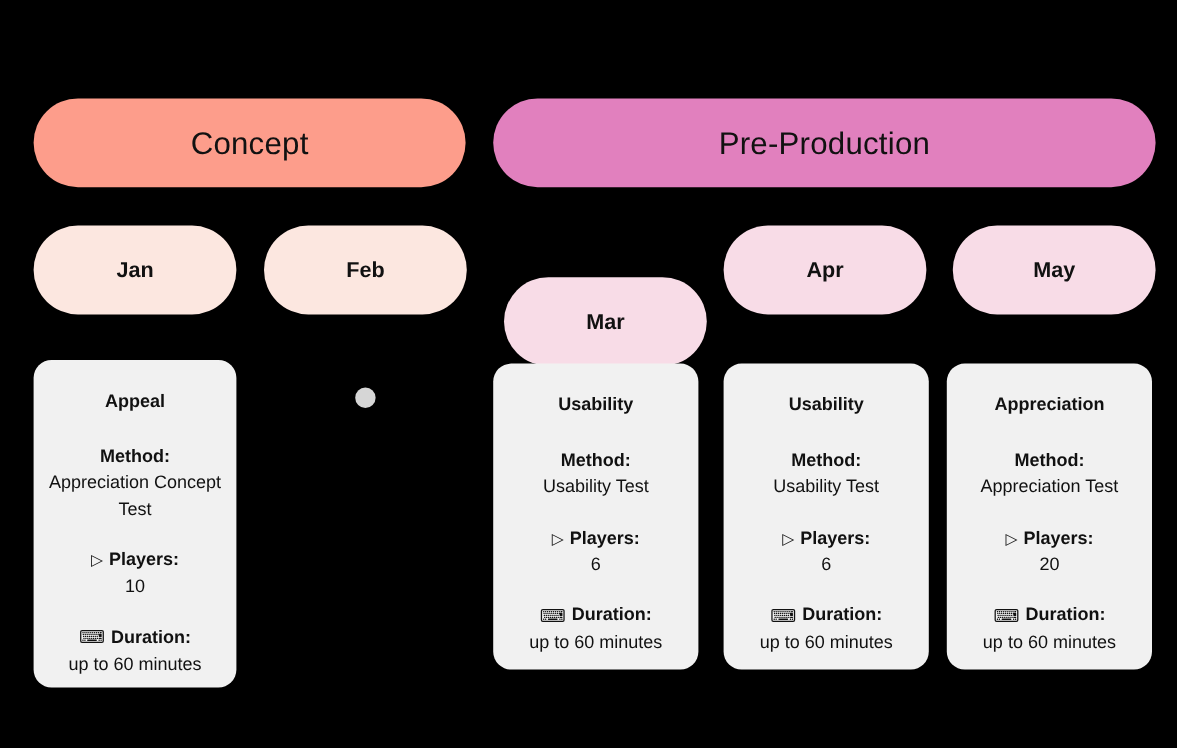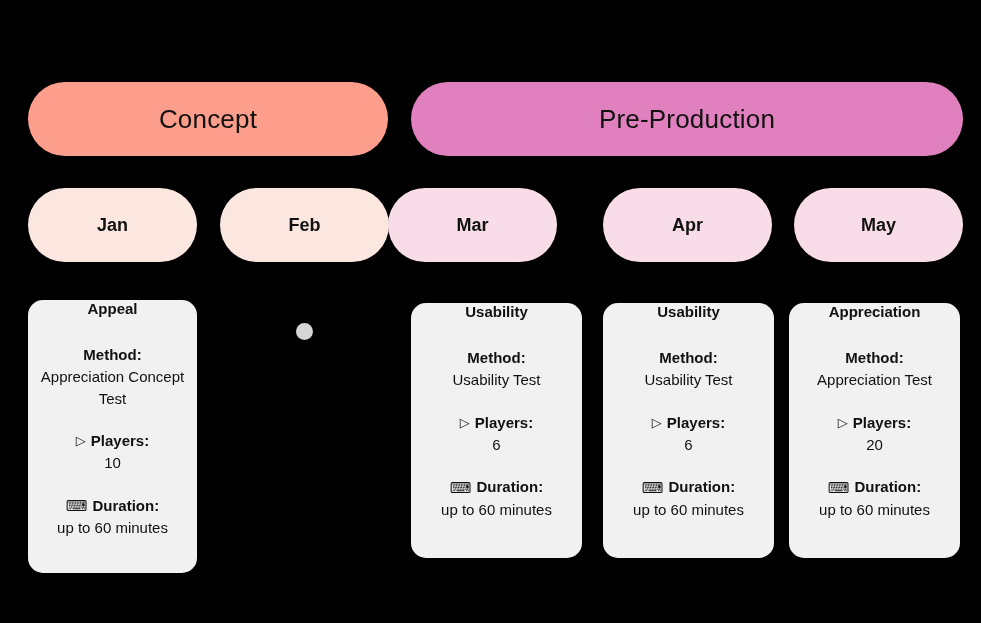--- a/index.html
+++ b/index.html
@@ -52,32 +52,32 @@
     justify-content: center;
     color: #111111;
     font-size: 18px;
     font-weight: bold;
   }
   .month-warm { background: #FCE7E0; }
   .month-cool { background: #F8DCE7; }
 
   .m-jan { left: 28px;  width: 169px; }
   .m-feb { left: 220px; width: 169px; }
-  .m-mar { left: 388px; width: 169px; }
+  .m-mar { left: 420px; width: 169px; margin-top: 43px; }
   .m-apr { left: 603px; width: 169px; }
   .m-may { left: 794px; width: 169px; }
 
   
   .cards-row { position: absolute; left: 0; top: 0; width: 981px; height: 623px; }
 
   .card {
     position: absolute;
     background: #F1F1F1;
     border-radius: 15px;
-    padding: 0 12px 16px 12px;
+    padding: 26px 12px 16px 12px;
     text-align: center;
     color: #111111;
   }
 
   .c-appeal { left: 28px;  top: 300px; width: 169px; height: 273px; }
   .c-mar    { left: 411px; top: 303px; width: 171px; height: 255px; }
   .c-apr    { left: 603px; top: 303px; width: 171px; height: 255px; }
   .c-may    { left: 789px; top: 303px; width: 171px; height: 255px; }
 
   .card-title {

